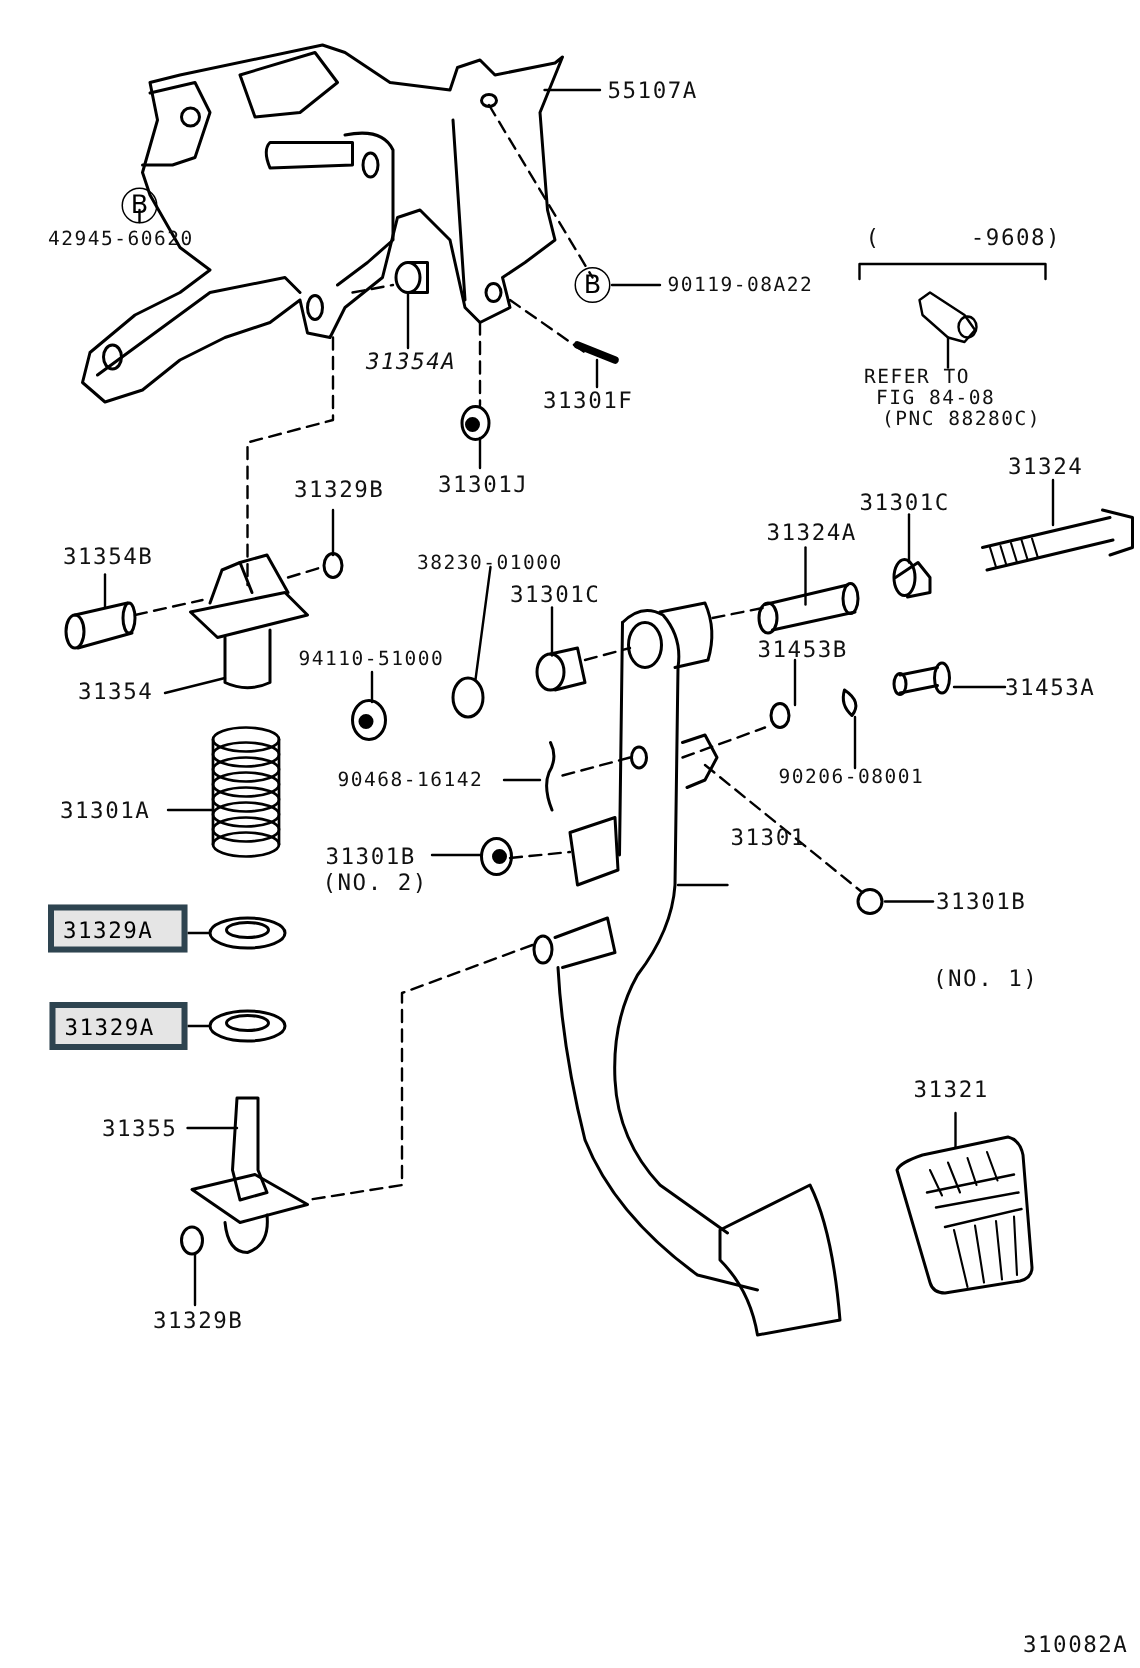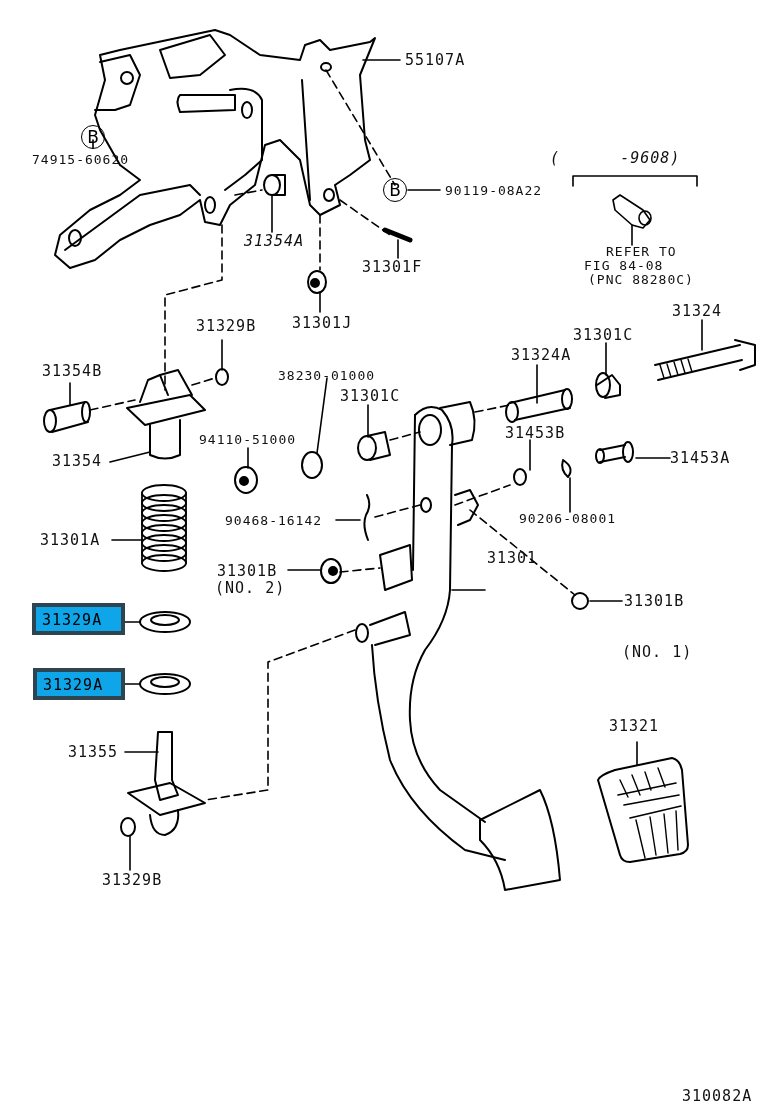--- a/index.html
+++ b/index.html
@@ -1,21 +1,21 @@
 <!DOCTYPE html>
 <html><head>
 <meta charset="utf-8">
 <style>
   html, body { margin:0; padding:0; background:#ffffff; }
   body { width:760px; height:1112px; position:relative; overflow:hidden;
          font-family:"DejaVu Sans Mono","Liberation Mono",monospace; color:#000; }
   #diagram { position:absolute; left:0; top:0; width:760px; height:1088px; }
   .lbl { position:absolute; font-size:15px; letter-spacing:1px; line-height:16px; white-space:pre; color:#111; }
   .lbl.small { font-size:13px; }
-  .hl { position:absolute; border:4px solid #2e4450; background:#0ea5e9; box-sizing:border-box; }
+  .hl { position:absolute; border:4px solid #2e4450; background:#e5e5e5; box-sizing:border-box; }
   .hl span { position:absolute; left:6px; top:4px; font-size:15px; letter-spacing:1px; }
   .bcirc { position:absolute; width:22px; height:22px; border:1.5px solid #000; border-radius:50%;
            font-family:"DejaVu Sans","Liberation Sans",sans-serif; font-size:17px; text-align:center; line-height:22px; }
 </style>
 </head>
 <body>
 
 <div id="diagram">
 <svg width="760" height="1112" viewBox="0 0 760 1112" fill="none" stroke="#000" stroke-width="2" stroke-linejoin="round" stroke-linecap="round">
 
@@ -184,21 +184,21 @@
     <path d="M124,684 L140,684"></path>
     <path d="M125,752 L158,752"></path>
     <path d="M130,836 L130,870"></path>
     <path d="M637,742 L637,765"></path>
   </g>
 </svg>
 
   
   <div class="lbl" style="left:405px; top:52px;">55107A</div>
   <div class="bcirc" style="left:81px; top:125px;">B</div>
-  <div class="lbl small" style="left:32px; top:152px;">74915-60620</div>
+  <div class="lbl small" style="left:32px; top:152px;">42945-60620</div>
   <div class="bcirc" style="left:383px; top:178px;">B</div>
   <div class="lbl small" style="left:445px; top:183px;">90119-08A22</div>
   <div class="lbl" style="left:244px; top:233px;font-style:italic;">31354A</div>
   <div class="lbl" style="left:362px; top:259px;">31301F</div>
   <div class="lbl" style="left:292px; top:315px;">31301J</div>
   <div class="lbl" style="left:196px; top:318px;">31329B</div>
   <div class="lbl" style="left:42px; top:363px;">31354B</div>
   <div class="lbl" style="left:52px; top:453px;">31354</div>
   <div class="lbl small" style="left:278px; top:368px;">38230-01000</div>
   <div class="lbl" style="left:340px; top:388px;">31301C</div>
@@ -222,19 +222,19 @@
   </div>
   <div class="hl" style="left:33px; top:668px; width:92px; height:32px;">
     <span>31329A</span>
   </div>
 
   <div class="lbl" style="left:68px; top:744px;">31355</div>
   <div class="lbl" style="left:102px; top:872px;">31329B</div>
   <div class="lbl" style="left:609px; top:718px;">31321</div>
 
   
-  <div class="lbl" style="left:550px; top:150px;font-style:italic;">(      -9608)</div>
-  <div class="lbl small" style="left:606px; top:244px;">REFER TO</div>
+  <div class="lbl" style="left:577px; top:150px;">(      -9608)</div>
+  <div class="lbl small" style="left:576px; top:244px;">REFER TO</div>
   <div class="lbl small" style="left:584px; top:258px;">FIG 84-08</div>
   <div class="lbl small" style="left:588px; top:272px;">(PNC 88280C)</div>
 
   <div class="lbl" style="left:682px; top:1088px;">310082A</div>
 </div>
 
 </body></html>

